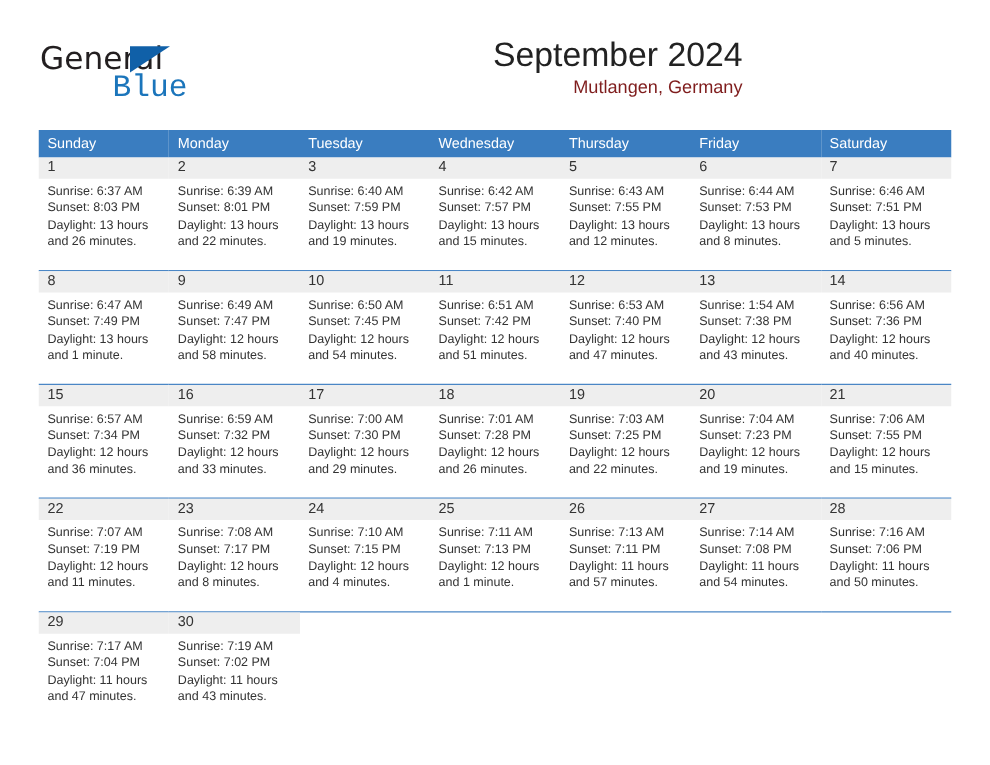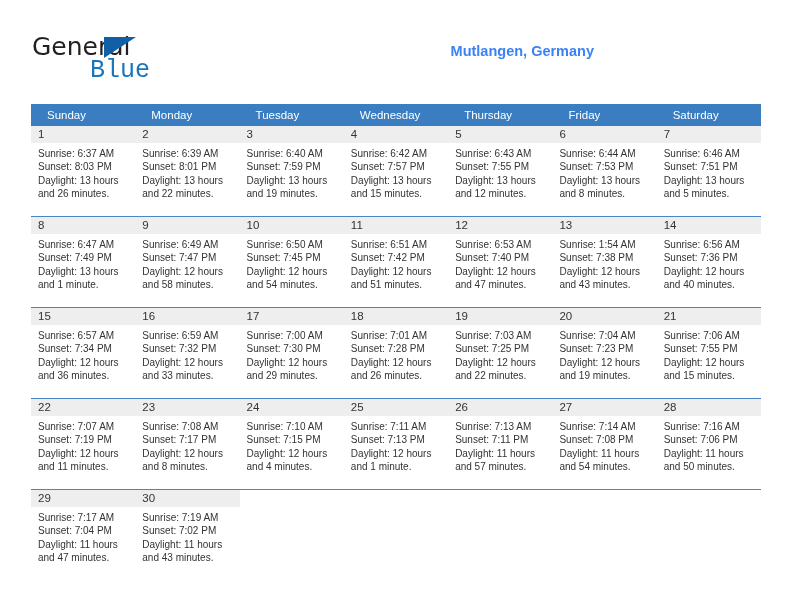--- a/index.html
+++ b/index.html
@@ -74,46 +74,46 @@
     text-align: right;
   }
   .cal-title {
     font-size: 27px;
     line-height: 33px;
     color: #222222;
     font-weight: 400;
     white-space: nowrap;
   }
   .cal-subtitle {
-    margin-top: 14px;
+    margin-top: 0;
     font-size: 14.5px;
     line-height: 18px;
-    color: #3b82f6;
-    font-weight: 700;
+    color: #7f1d1d;
+    font-weight: 400;
     white-space: nowrap;
   }
 
   
   .calendar {
     position: absolute;
     left: 31px;
     top: 104px;
     width: 730px;
     border-collapse: collapse;
     table-layout: fixed;
   }
   .calendar col { width: 104.2857px; }
 
   .calendar thead th {
     background: #3a7dc0;
     color: #ffffff;
     font-size: 11.5px;
     font-weight: 400;
     text-align: left;
-    padding: 5px 0 5px 16px;
+    padding: 5px 0 5px 7px;
     height: 11px;
     border: none;
   }
 
   .week-row > td {
     vertical-align: top;
     padding: 0;
     border-top: 1px solid #4a86c5;
     border-bottom: none;
     height: 90px;
@@ -152,20 +152,21 @@
 
   <div class="header">
 
     <div class="brand">
       <span class="brand-general">General</span>
       <span class="brand-triangle"></span>
       <span class="brand-blue">Blue</span>
     </div>
 
     <div class="title-block">
+      <div class="cal-title">September 2024</div>
       <div class="cal-subtitle">Mutlangen, Germany</div>
     </div>
 
   </div>
 
   <table class="calendar">
     <colgroup>
       <col>
         <col>
         <col>

